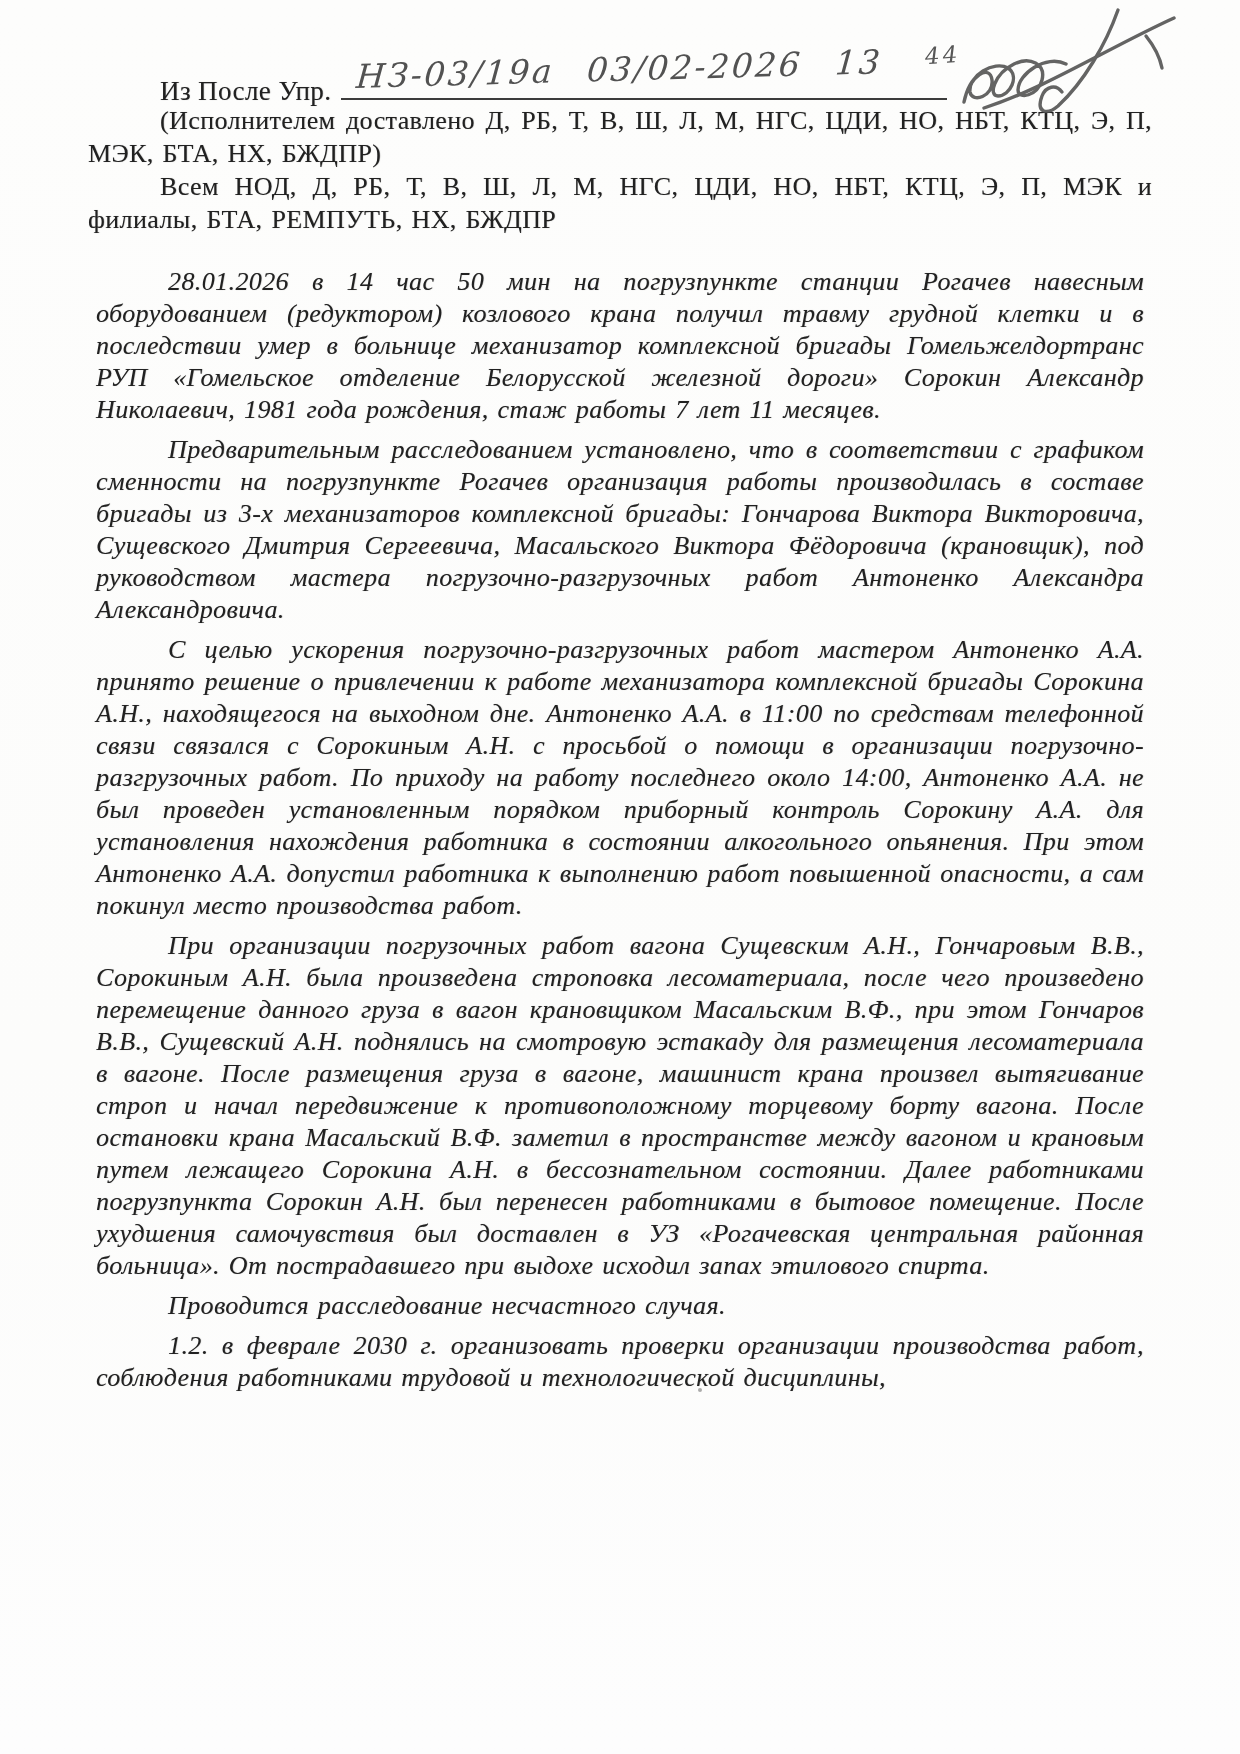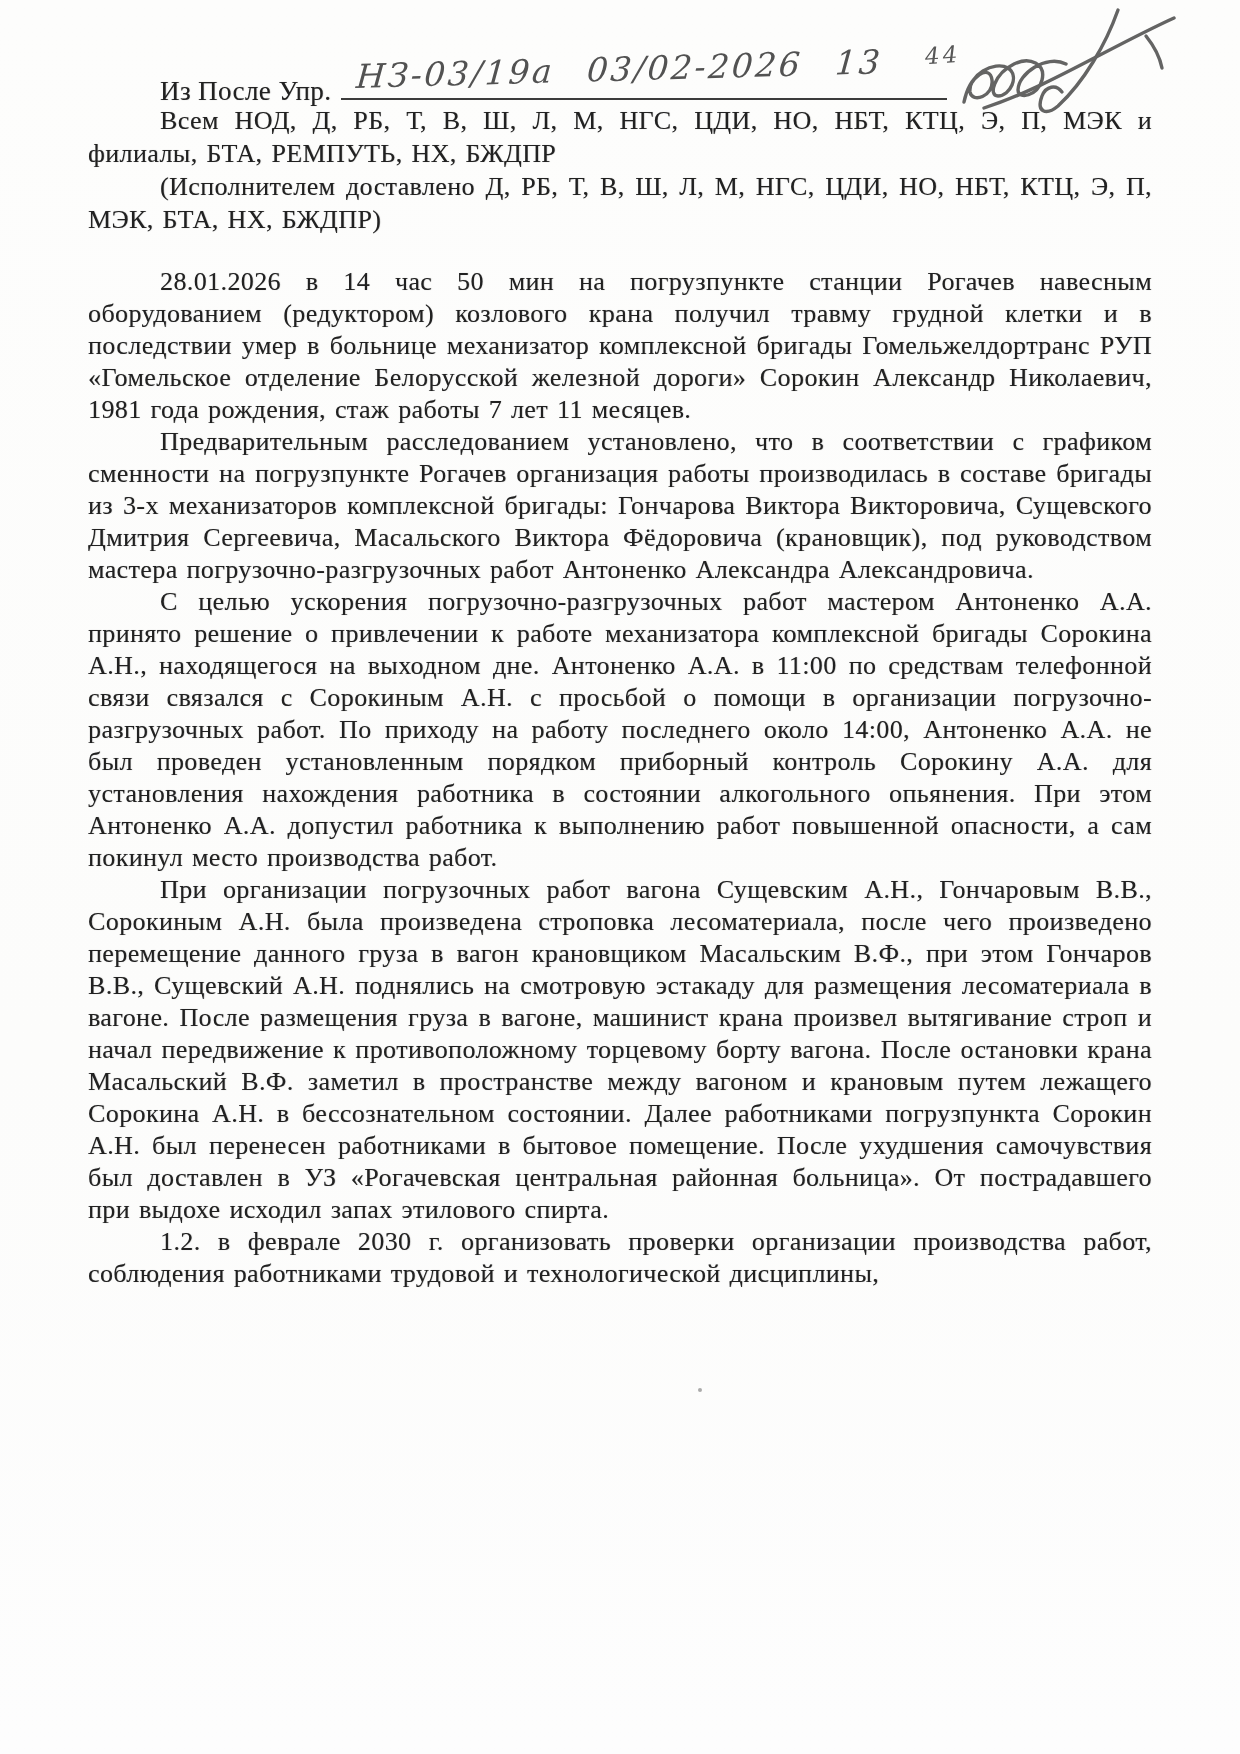--- a/index.html
+++ b/index.html
@@ -86,27 +86,28 @@
     text-align: justify;
     text-indent: 72px;
     letter-spacing: 0.4px;
     word-spacing: 2px;
   }
   
   .body-block {
     margin-top: 30px;
   }
   .body-block p {
-    margin: 0;
+    margin: 8px;
     font-size: 26px;
     line-height: 32px;
     text-align: justify;
     text-indent: 72px;
     letter-spacing: 0.4px;
     word-spacing: 2px;
+    font-style: italic;
   }
   
   .speck {
     position: absolute;
     left: 698px;
     top: 1388px;
     width: 4px;
     height: 4px;
     border-radius: 50%;
     background: rgba(90,90,90,0.5);
@@ -123,27 +124,28 @@
       <svg class="signature-svg" viewBox="0 0 240 132" fill="none" xmlns="http://www.w3.org/2000/svg">
         <g stroke="#4f4f4f" stroke-width="3.4" stroke-linecap="round" fill="none" opacity="0.88">
           <path d="M14,100 C20,72 40,62 42,78 C44,94 22,102 20,90 C18,74 44,58 58,66 C70,74 60,94 48,94 C38,94 44,72 64,62 C80,54 96,62 92,78 C88,94 68,98 68,88 C68,72 96,52 116,62"></path>
           <path d="M168,8 C156,42 134,80 108,104 C96,114 86,110 92,94 C96,84 106,82 112,90"></path>
           <path d="M34,106 C96,86 158,46 224,16"></path>
           <path d="M196,34 C204,44 210,56 212,66"></path>
         </g>
       </svg>
     </div>
 
+    <p class="hdr-par">(Исполнителем доставлено Д, РБ, Т, В, Ш, Л, М, НГС, ЦДИ, НО, НБТ, КТЦ, Э, П, МЭК, БТА, НХ, БЖДПР)</p>
+
     <p class="hdr-par">Всем НОД, Д, РБ, Т, В, Ш, Л, М, НГС, ЦДИ, НО, НБТ, КТЦ, Э, П, МЭК и филиалы, БТА, РЕМПУТЬ, НХ, БЖДПР</p>
-
-    <p class="hdr-par">(Исполнителем доставлено Д, РБ, Т, В, Ш, Л, М, НГС, ЦДИ, НО, НБТ, КТЦ, Э, П, МЭК, БТА, НХ, БЖДПР)</p>
 
     <div class="body-block">
       <p>28.01.2026 в 14 час 50 мин на погрузпункте станции Рогачев навесным оборудованием (редуктором) козлового крана получил травму грудной клетки и в последствии умер в больнице механизатор комплексной бригады Гомельжелдортранс РУП «Гомельское отделение Белорусской железной дороги» Сорокин Александр Николаевич, 1981 года рождения, стаж работы 7 лет 11 месяцев.</p>
       <p>Предварительным расследованием установлено, что в соответствии с графиком сменности на погрузпункте Рогачев организация работы производилась в составе бригады из 3-х механизаторов комплексной бригады: Гончарова Виктора Викторовича, Сущевского Дмитрия Сергеевича, Масальского Виктора Фёдоровича (крановщик), под руководством мастера погрузочно-разгрузочных работ Антоненко Александра Александровича.</p>
       <p>С целью ускорения погрузочно-разгрузочных работ мастером Антоненко А.А. принято решение о привлечении к работе механизатора комплексной бригады Сорокина А.Н., находящегося на выходном дне. Антоненко А.А. в 11:00 по средствам телефонной связи связался с Сорокиным А.Н. с просьбой о помощи в организации погрузочно-разгрузочных работ. По приходу на работу последнего около 14:00, Антоненко А.А. не был проведен установленным порядком приборный контроль Сорокину А.А. для установления нахождения работника в состоянии алкогольного опьянения. При этом Антоненко А.А. допустил работника к выполнению работ повышенной опасности, а сам покинул место производства работ.</p>
       <p>При организации погрузочных работ вагона Сущевским А.Н., Гончаровым В.В., Сорокиным А.Н. была произведена строповка лесоматериала, после чего произведено перемещение данного груза в вагон крановщиком Масальским В.Ф., при этом Гончаров В.В., Сущевский А.Н. поднялись на смотровую эстакаду для размещения лесоматериала в вагоне. После размещения груза в вагоне, машинист крана произвел вытягивание строп и начал передвижение к противоположному торцевому борту вагона. После остановки крана Масальский В.Ф. заметил в пространстве между вагоном и крановым путем лежащего Сорокина А.Н. в бессознательном состоянии. Далее работниками погрузпункта Сорокин А.Н. был перенесен работниками в бытовое помещение. После ухудшения самочувствия был доставлен в УЗ «Рогачевская центральная районная больница». От пострадавшего при выдохе исходил запах этилового спирта.</p>
+      <p>Проводится расследование несчастного случая.</p>
       <p>1.2. в феврале 2030 г. организовать проверки организации производства работ, соблюдения работниками трудовой и технологической дисциплины,</p>
     </div>
   </div>
 
   <div class="speck"></div>
 </div>
 
 </body></html>

